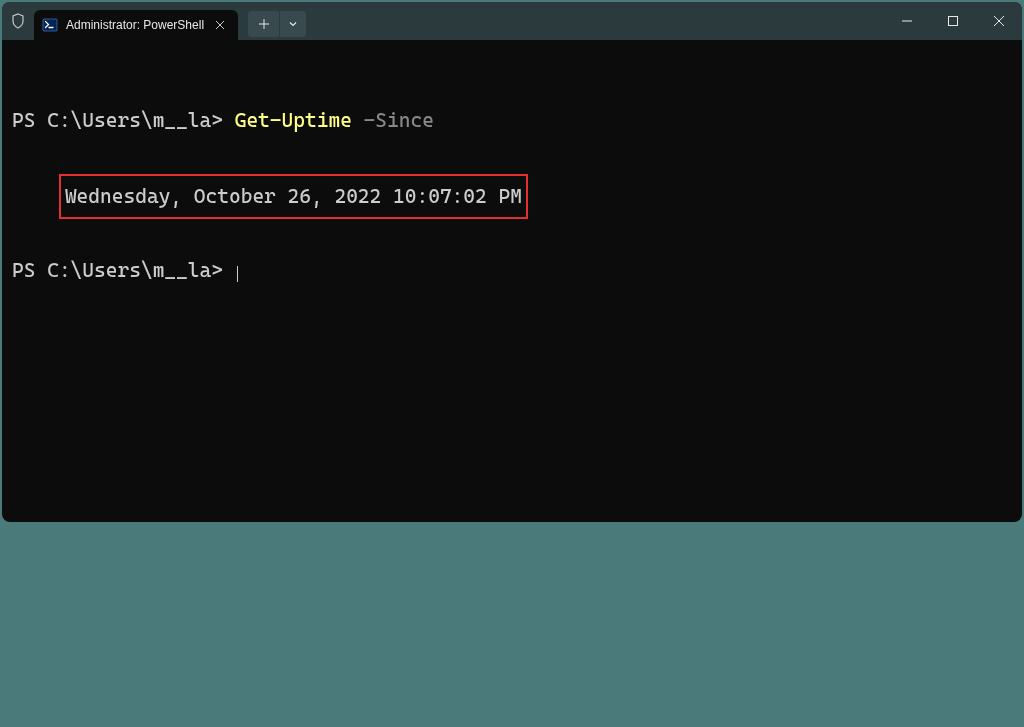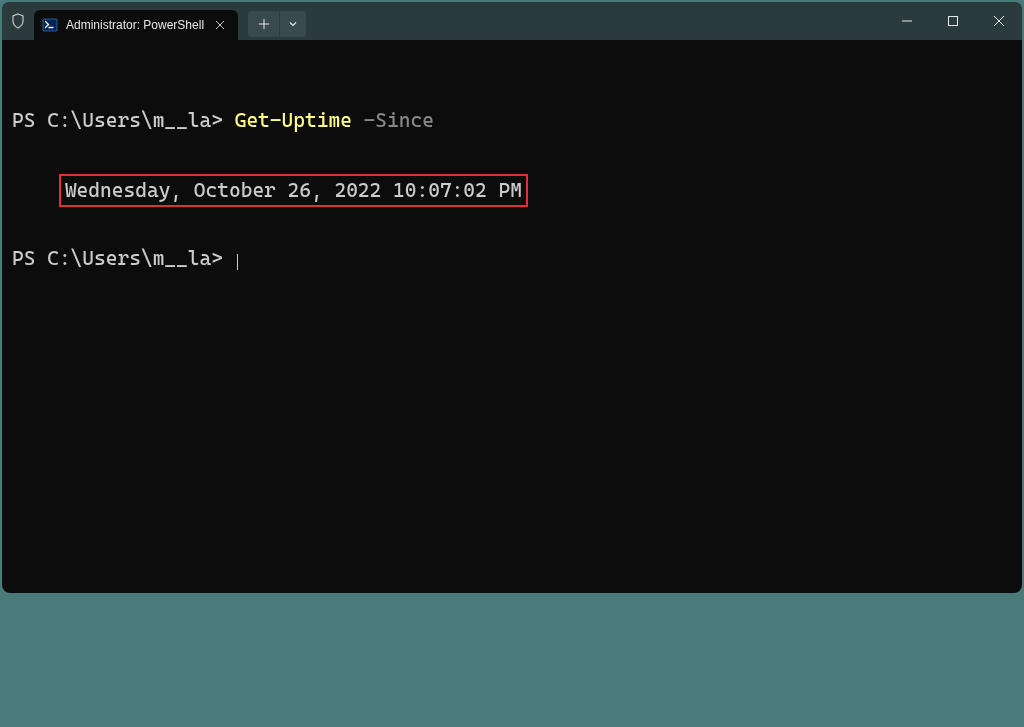--- a/index.html
+++ b/index.html
@@ -9,21 +9,21 @@
     }
     body {
       width: 1024px;
       height: 727px;
       background: #4a7a7a;
       font-family: 'Segoe UI', Tahoma, sans-serif;
       overflow: hidden;
     }
     .window {
       width: 1020px;
-      height: 591px;
+      height: 520px;
       margin: 2px;
       background: #0c0c0c;
       border-radius: 8px;
       overflow: hidden;
       display: flex;
       flex-direction: column;
     }
     .titlebar {
       height: 38px;
       background: #2b3a3d;
@@ -131,21 +131,21 @@
     }
     .line {
       min-height: 20px;
     }
     .prompt-text { color: #cccccc; }
     .cmdlet { color: #ffff88; }
     .param { color: #888888; }
     .highlight-box {
       display: inline-block;
       border: 2.5px solid #e03030;
-      padding: 0 4px;
+      padding: 6px 4px;
       margin-top: 10px;
       margin-bottom: 8px;
     }
     .cursor {
       display: inline-block;
       width: 1px;
       height: 16px;
       background: #cccccc;
       vertical-align: text-bottom;
       margin-left: 2px;

